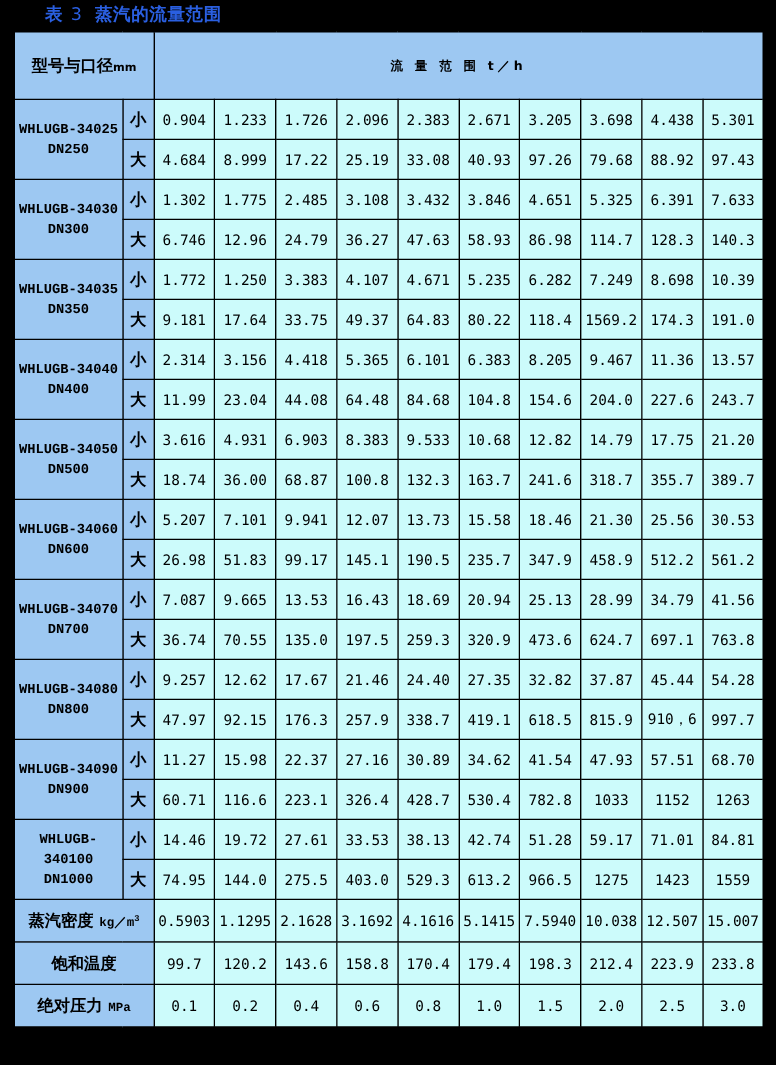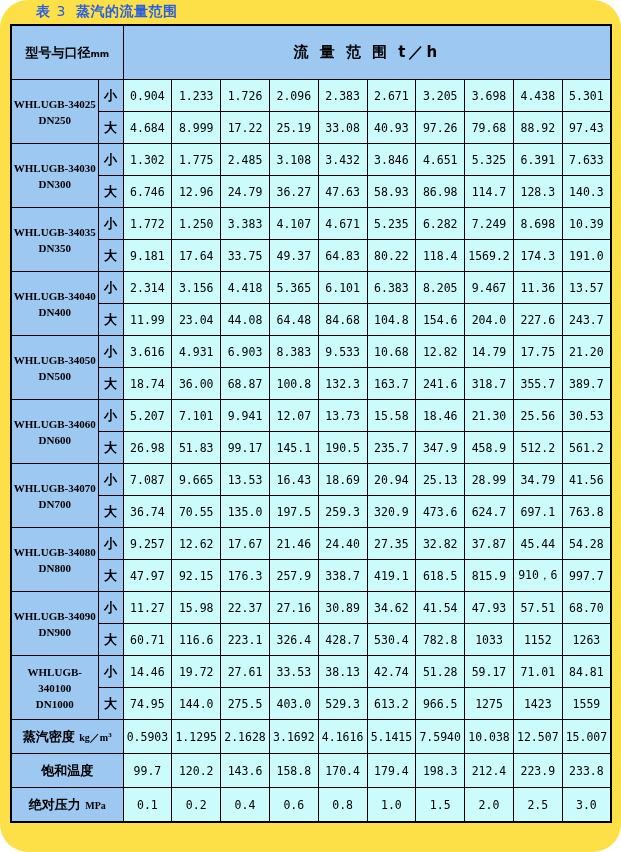--- a/index.html
+++ b/index.html
@@ -11,23 +11,22 @@
     width: 621px;
     height: 852px;
     font-family: "DejaVu Sans", "Liberation Sans", sans-serif;
     -webkit-font-smoothing: none;
   }
   .page {
     position: relative;
     width: 621px;
     height: 852px;
     box-sizing: border-box;
-    background: #fde047;
+    background: #000000;
     overflow: hidden;
-    border-radius: 28px;
   }
 
   
   .caption {
     position: absolute;
     left: 36px;
     top: 3px;
     font-size: 14px;
     font-weight: bold;
     color: #2a5fe0;
@@ -59,29 +58,29 @@
   
   .hdr {
     background: #9dc8f2;
     height: 53px;
     color: #000;
     font-size: 13px;
     font-weight: bold;
   }
   .hdr .sub { font-size: 9px; font-weight: bold; vertical-align: baseline; }
   .hdr-right {
-    font-size: 15px;
+    font-size: 10px;
     font-weight: bold;
     letter-spacing: 3px;
   }
 
   
   .model {
     background: #9dc8f2;
-    font-family: Liberation Serif, serif;
+    font-family: Liberation Mono, monospace;
     font-size: 11px;
     font-weight: bold;
     line-height: 16px;
     letter-spacing: 0px;
     color: #000;
     margin-left: 32px;
   }
   .model .dn { display: block; }
 
   
@@ -103,21 +102,21 @@
   }
 
   
   .botlabel {
     background: #9dc8f2;
     font-size: 13px;
     font-weight: bold;
     color: #000;
   }
   .botlabel .unit {
-    font-family: Liberation Serif, serif;
+    font-family: Liberation Mono, monospace;
     font-size: 10px;
     font-weight: bold;
     text-align: center;
   }
   .botlabel .sup {
     font-size: 7px;
     vertical-align: super;
   }
   .botrow .num { height: 33px; text-align: center; }
 </style>

